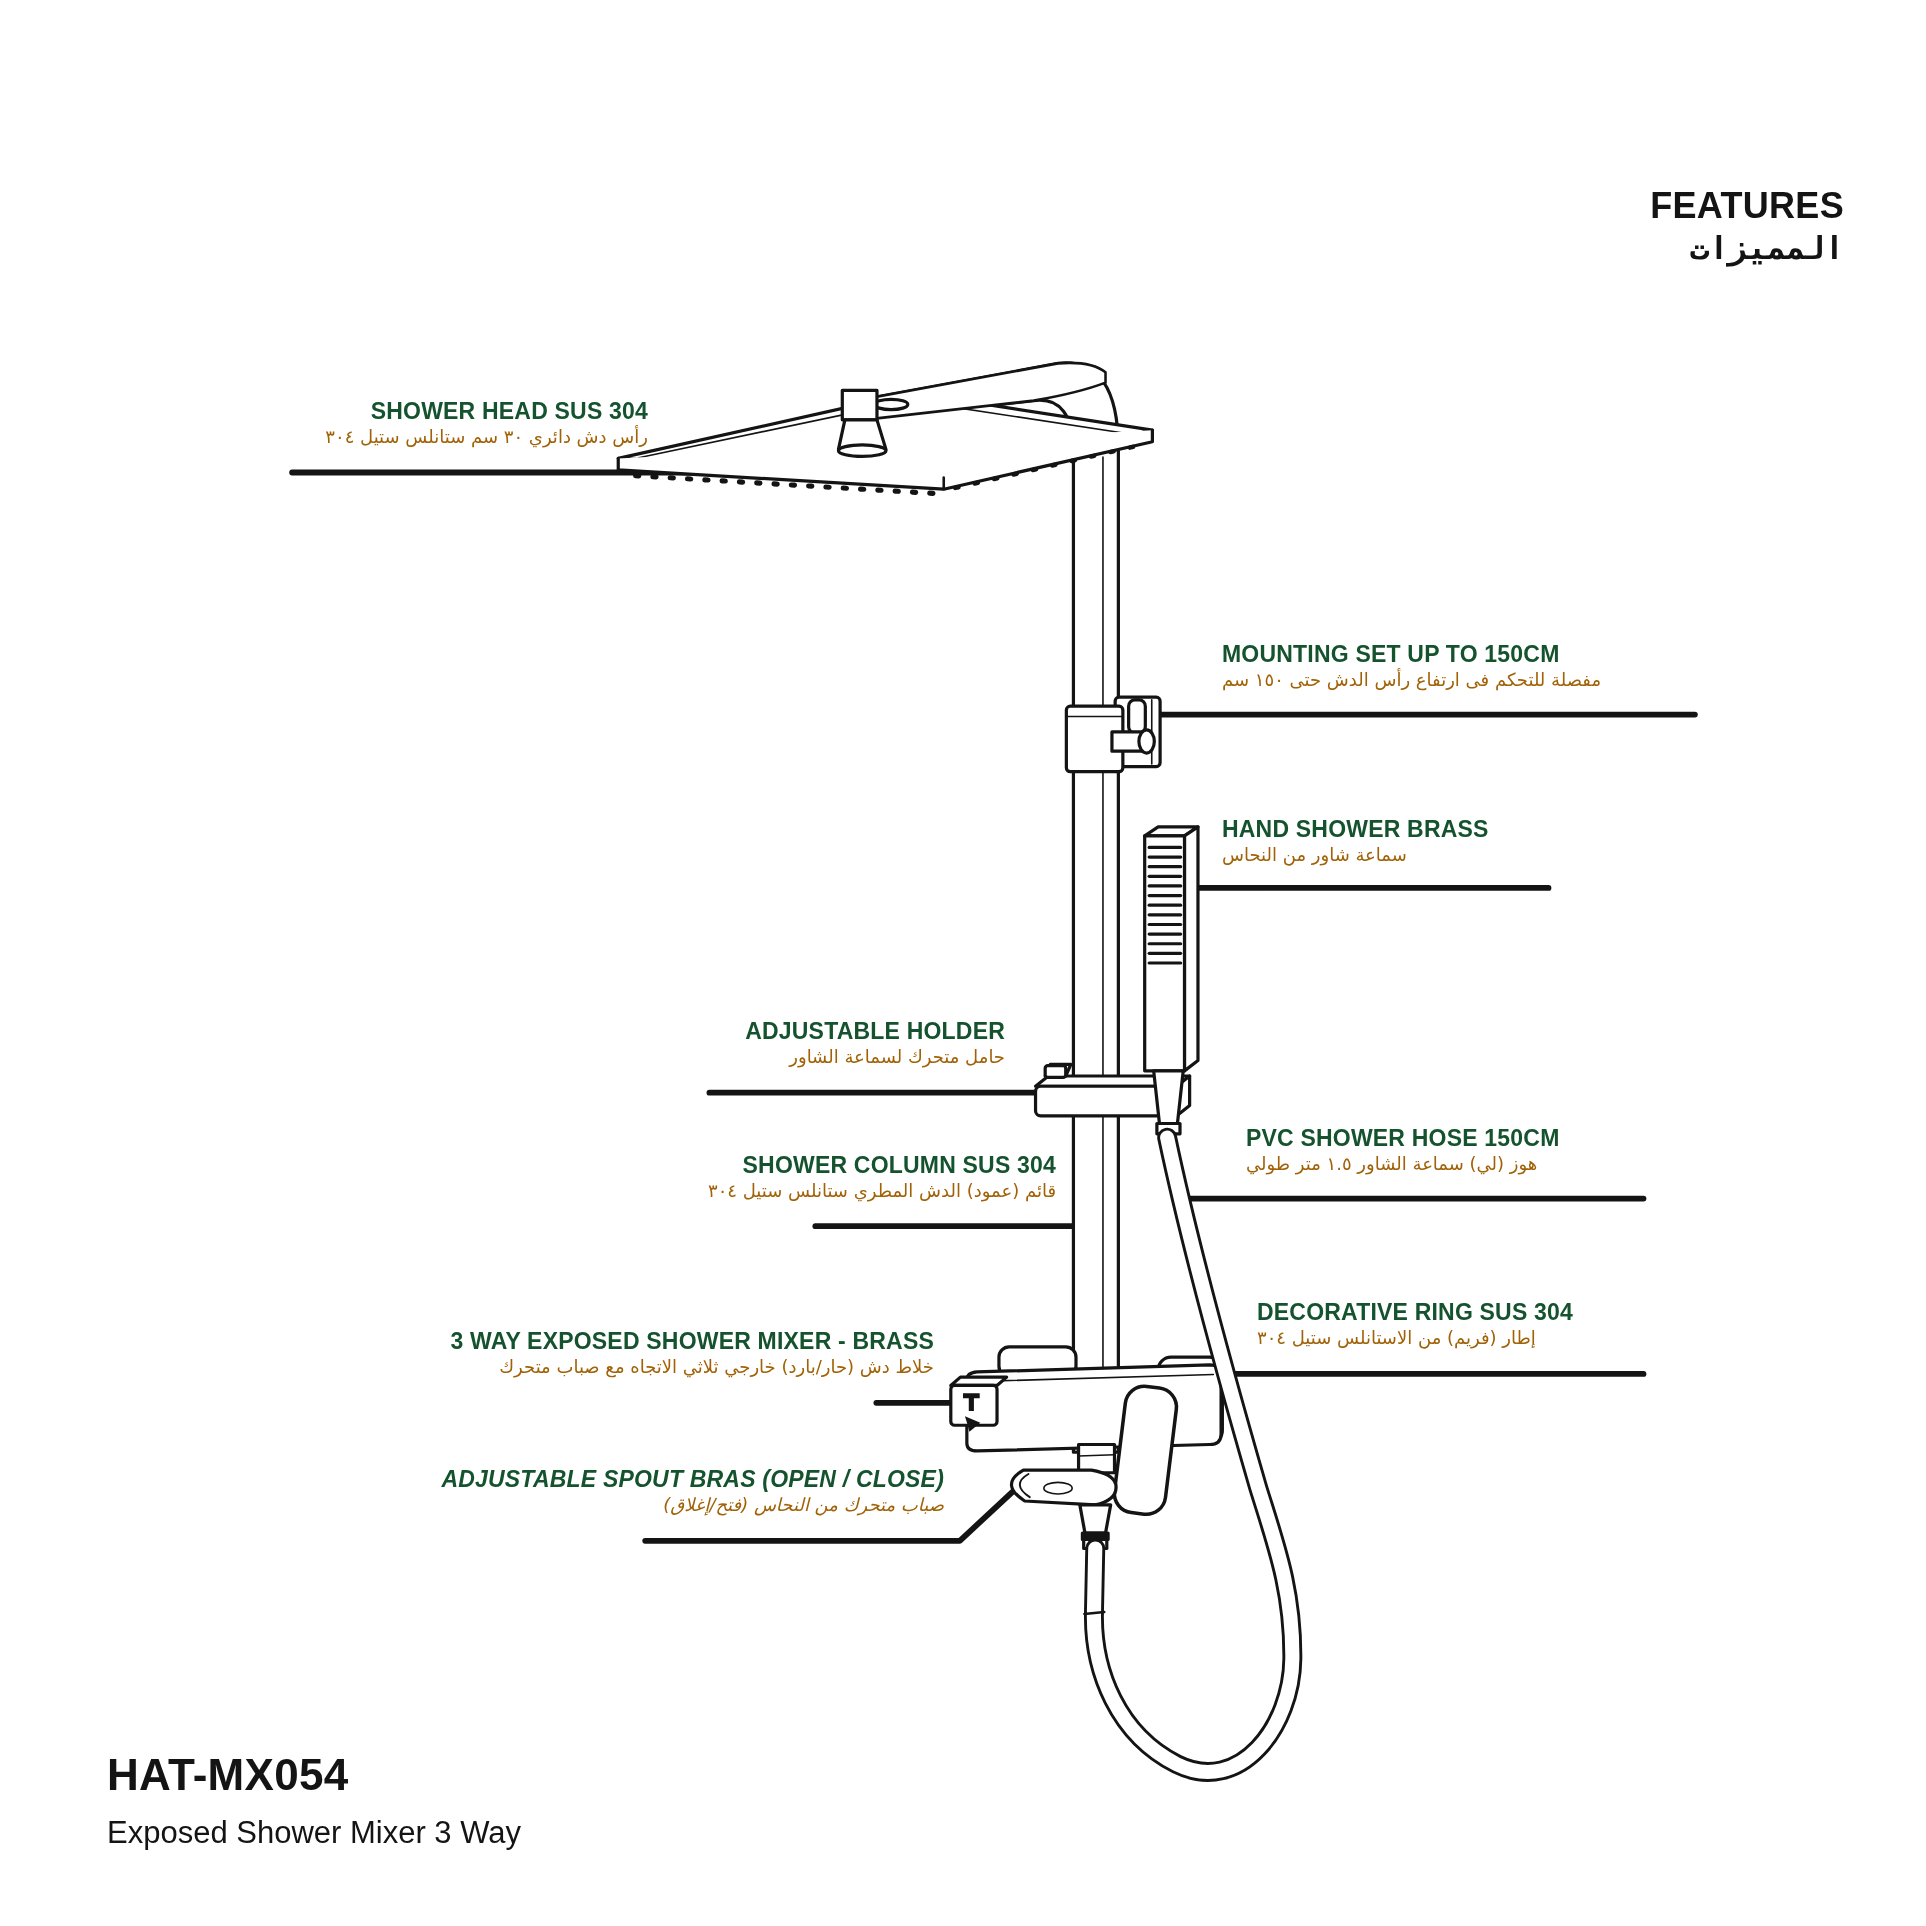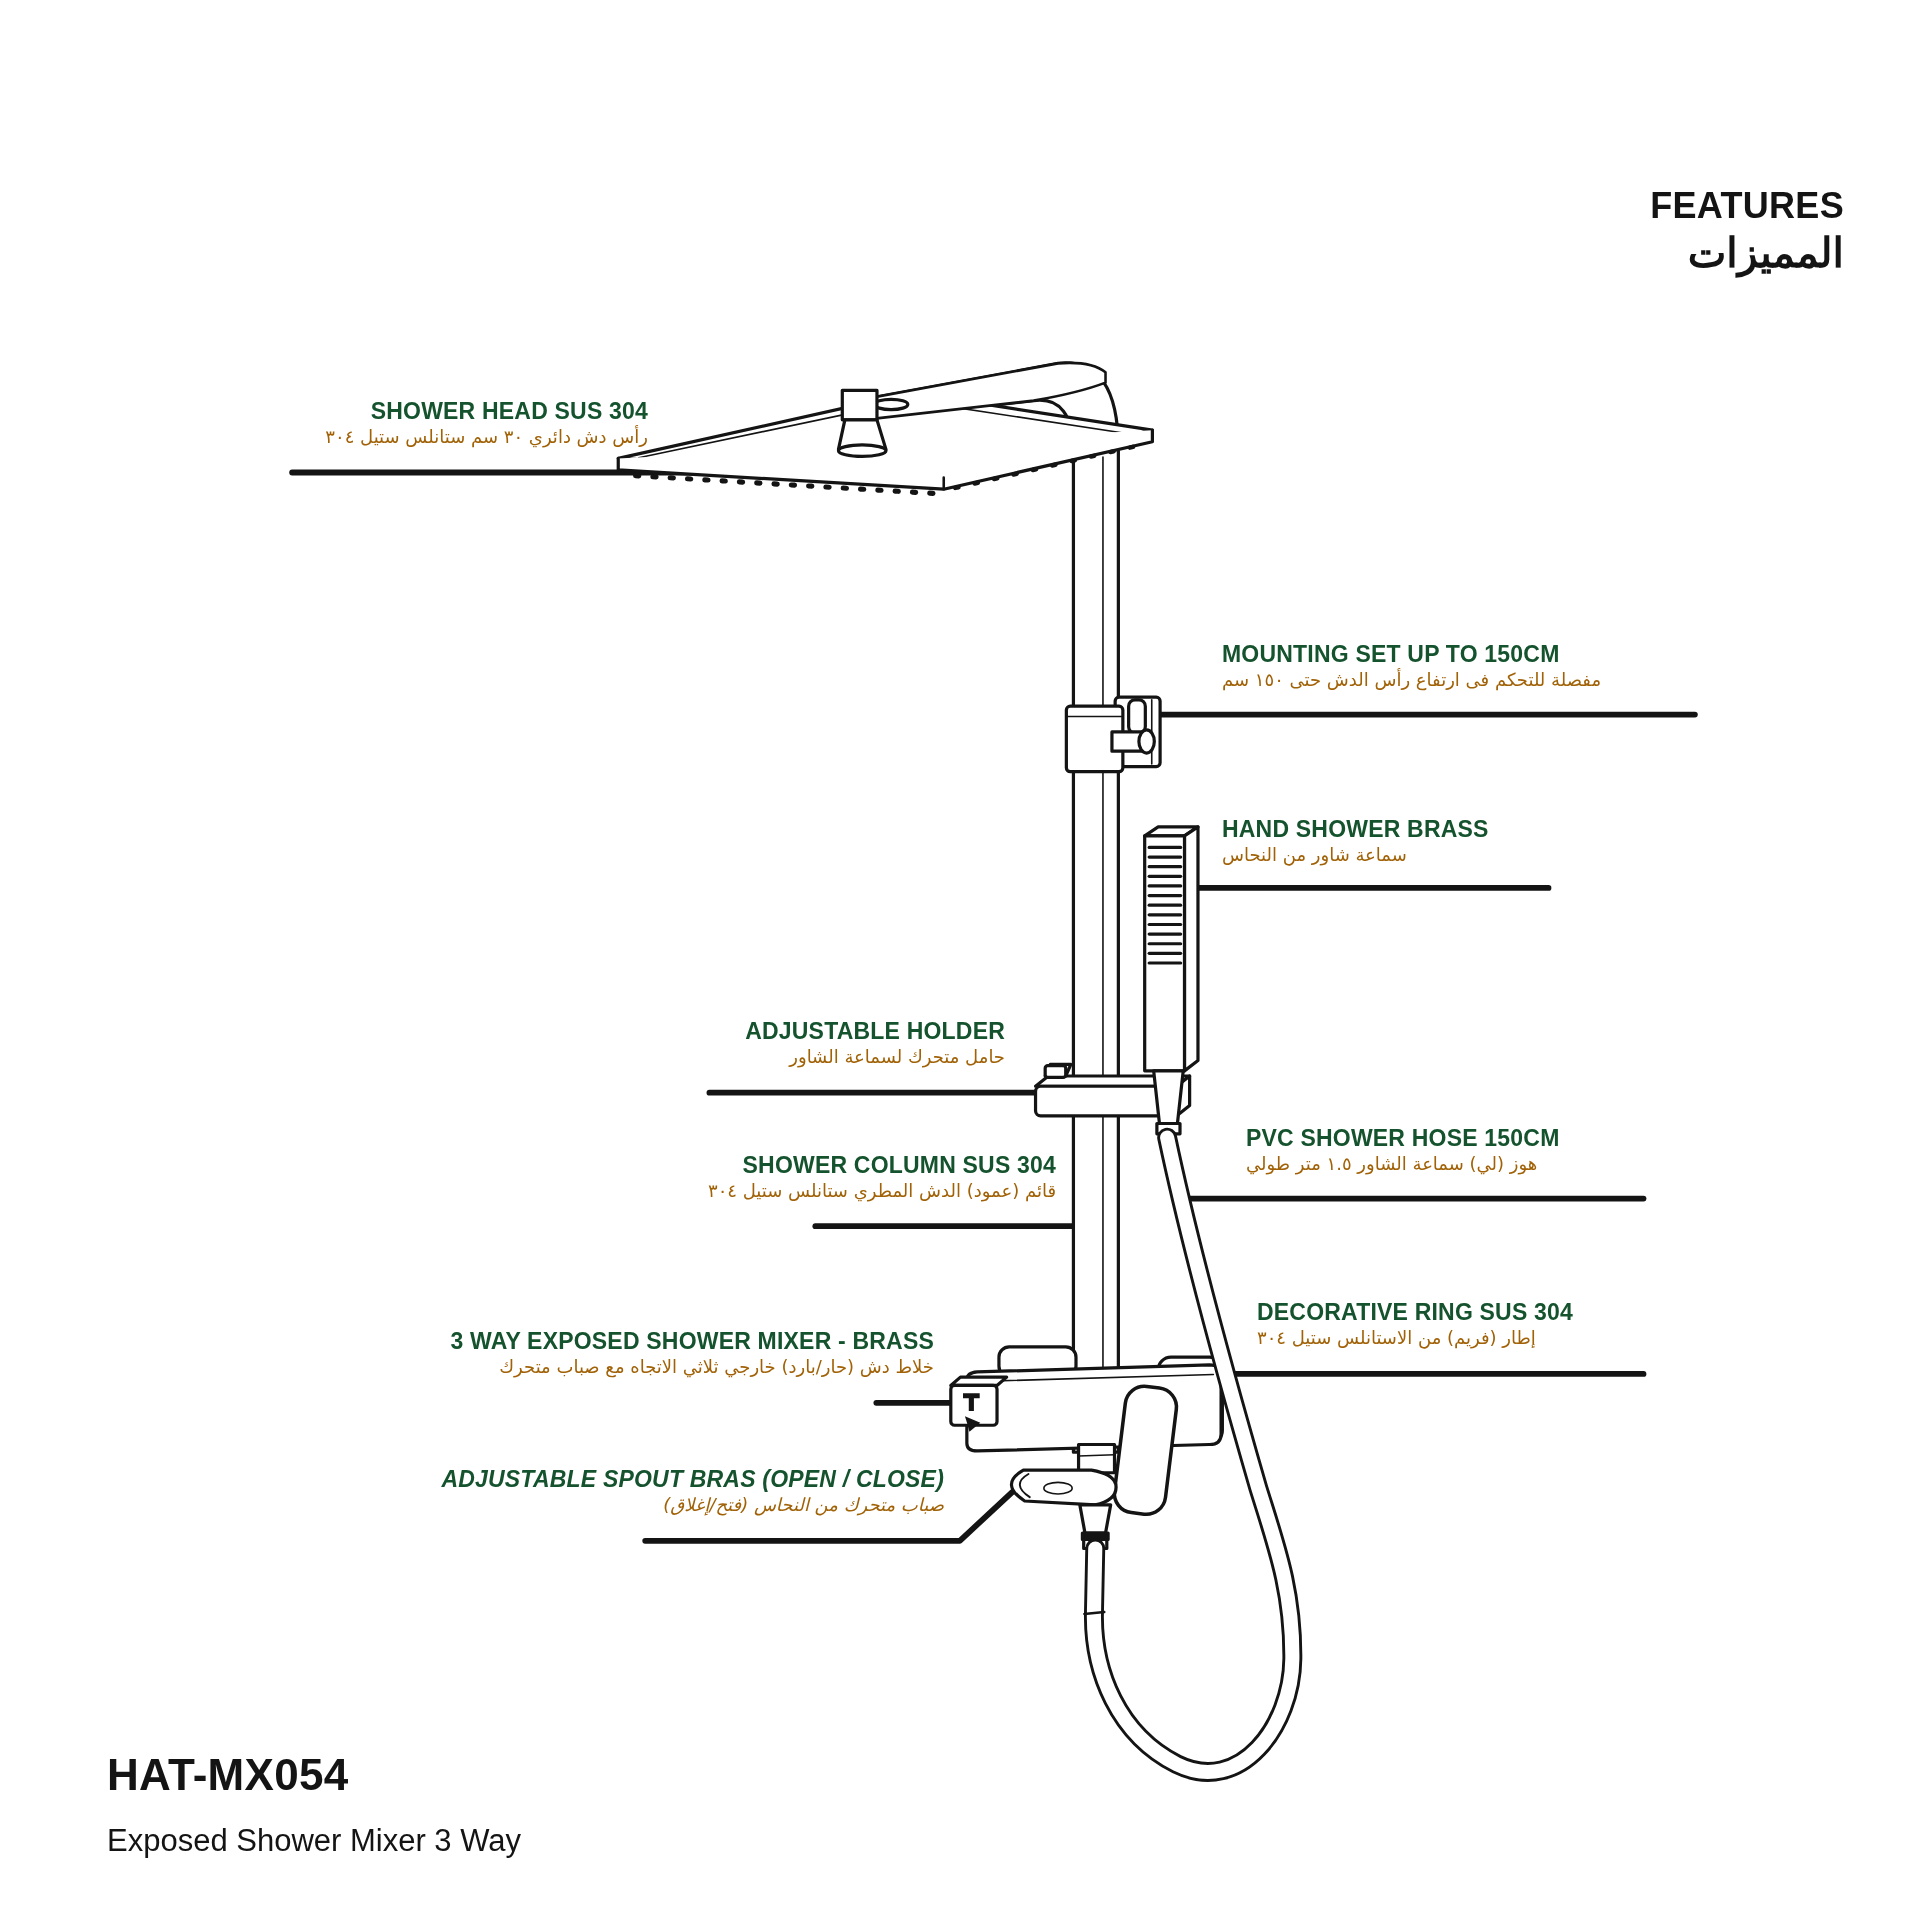--- a/index.html
+++ b/index.html
@@ -16,26 +16,26 @@
     color:#14532d;line-height:1.15;
   }
   .lbl-ar{
     display:block;direction:rtl;unicode-bidi:embed;
     font-size:18px;font-weight:400;line-height:1.25;margin-top:1.3px;
     font-family:"DejaVu Sans", sans-serif;color:#a16207;
   }
   .header-block{position:absolute;top:187px;right:82px;text-align:right;}
   .header-title{display:block;font-size:36px;font-weight:700;letter-spacing:0.3px;line-height:1.05;}
   .header-title-ar{
-    display:block;direction:rtl;font-size:41px;font-weight:700;margin-top:3.9px;
-    font-family:Liberation Serif, serif;
+    display:block;direction:rtl;font-size:32px;font-weight:700;margin-top:3.9px;
+    font-family:Liberation Mono, monospace;
   }
   .product-block{position:absolute;left:107px;top:1751px;text-align:left;}
   .product-model{display:block;font-size:44px;font-weight:700;letter-spacing:0.3px;line-height:1.1;}
-  .product-name{display:block;font-size:31px;font-weight:400;margin-top:25px;line-height:1.1;}
+  .product-name{display:block;font-size:31px;font-weight:400;margin-top:17px;line-height:1.1;}
   .product-name-ar{
     display:block;direction:rtl;text-align:left;font-size:26px;font-weight:700;margin-top:7.7px;
     font-family:"DejaVu Sans", sans-serif;
   }
   
   #lab-shower-head      {top:398px;  right:1278px;}
   #lab-mounting-set     {top:641px;  left:1222px;}
   #lab-hand-shower      {top:816px; left:1222px;}
   #lab-adjustable-holder{top:1018px; right:921px;}
   #lab-shower-column    {top:1152px; right:870px;}

